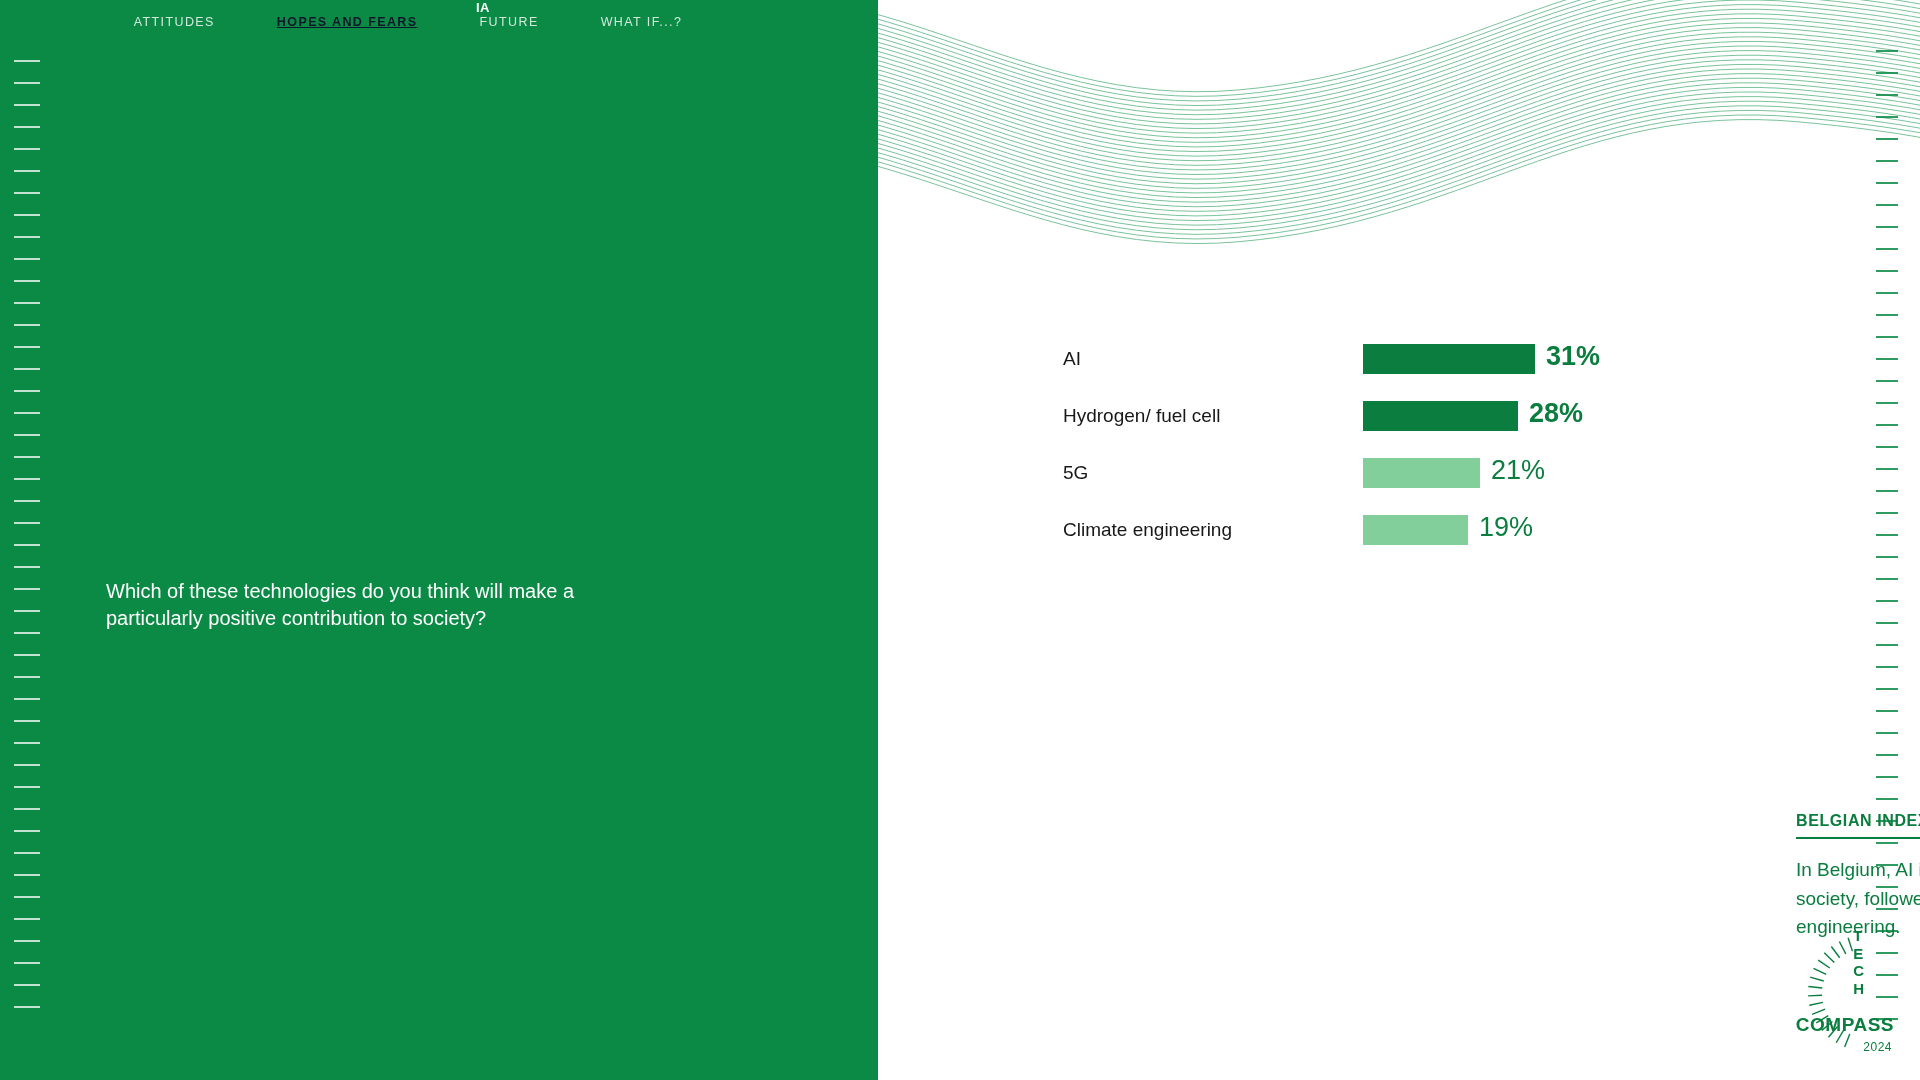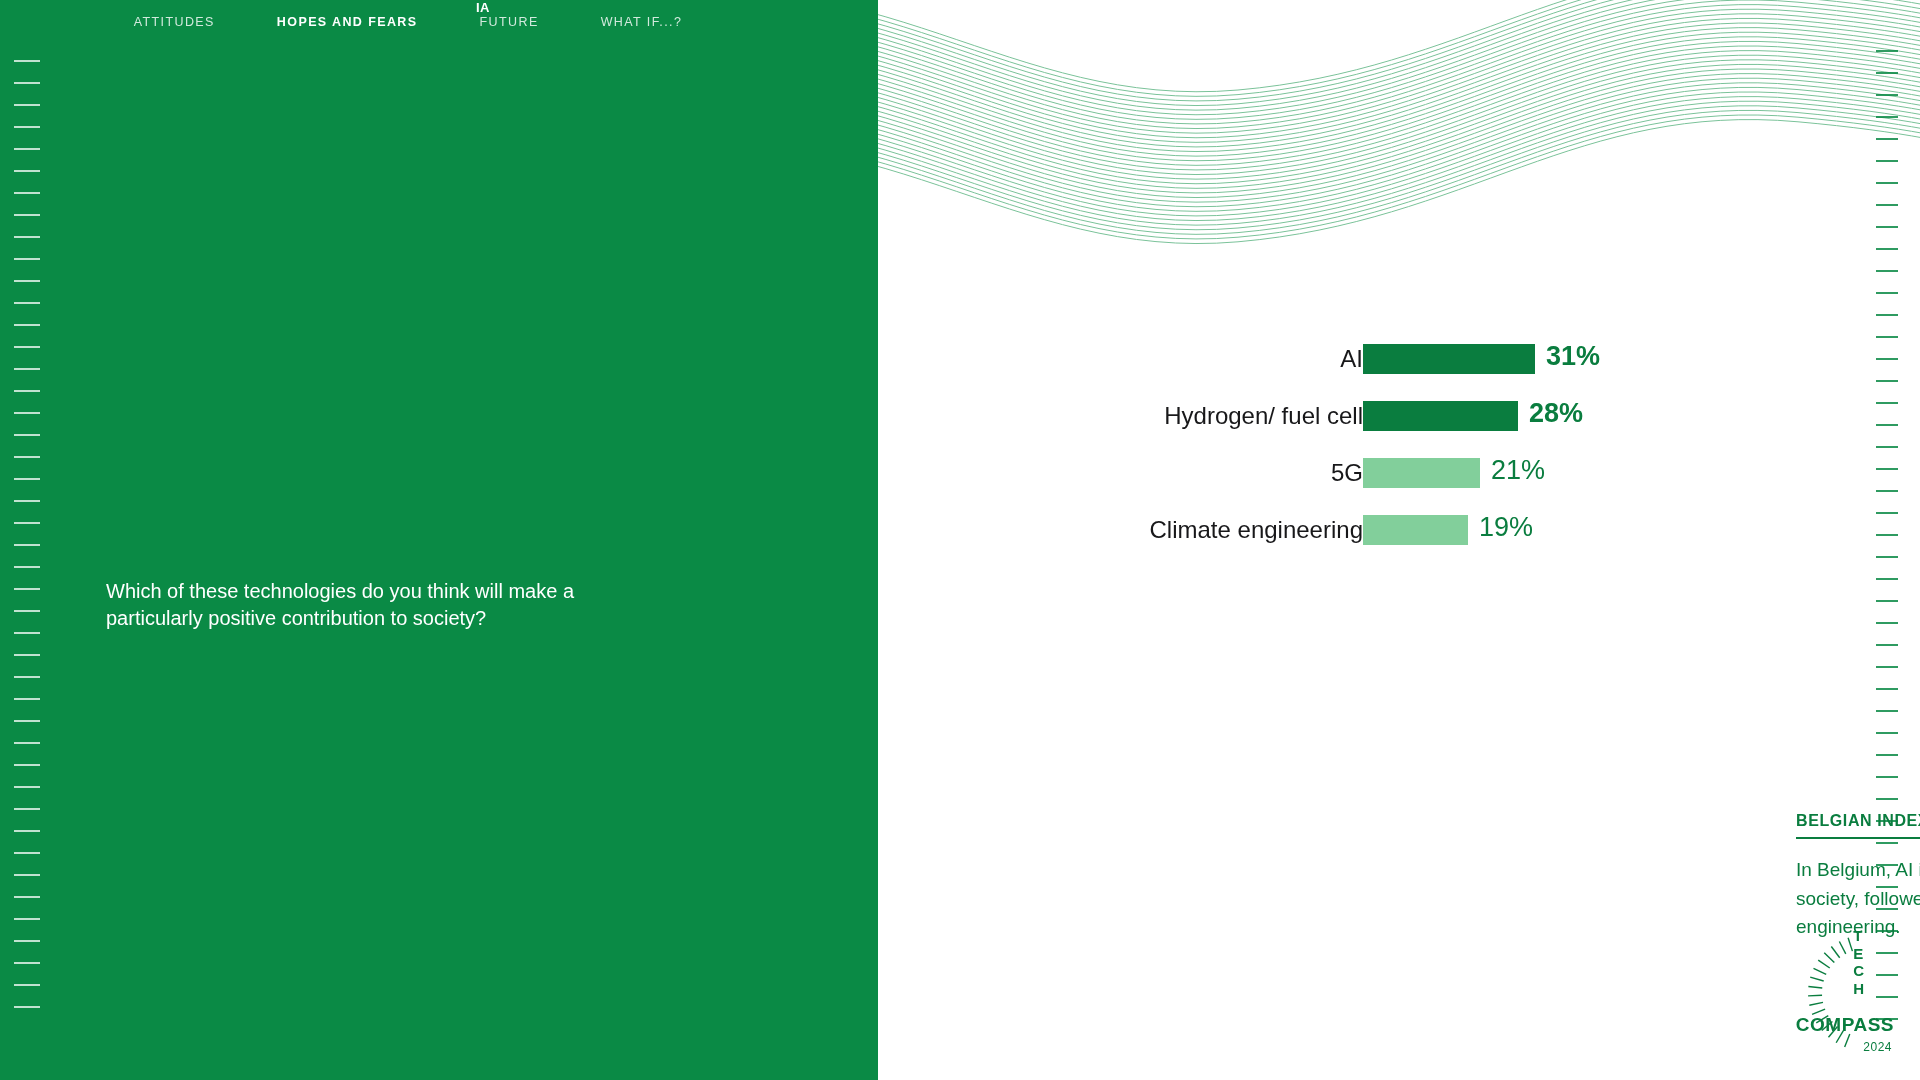--- a/index.html
+++ b/index.html
@@ -33,21 +33,21 @@
   }
   .nav-brand {
     color: #ffffff; font-size: 13px; font-weight: 700; letter-spacing: .5px;
     margin-left: 88px;
   }
   .nav-items { display: flex; align-items: center; }
   .nav-item {
     color: rgba(255,255,255,.82); font-size: 12.5px; letter-spacing: 1.4px;
     margin-right: 62px; white-space: nowrap; cursor: pointer;
   }
-  .nav-item.active { color: #ffffff; font-weight: 700; }
+  .nav-item.active { color: #0f172a; font-weight: 700; text-decoration: underline; }
 
   .headline {
     position: absolute; left: 100px; top: 245px; width: 700px;
     color: #ffffff; line-height: 0.98;
     font-size: 80px; letter-spacing: -1px;
   }
   .headline .bold { font-weight: 700; }
   .headline .light { font-weight: 300; }
 
   .subcopy {
@@ -69,21 +69,21 @@
     display: block; width: 22px; height: 2px; background: #0a8a45;
     margin-bottom: 20px; opacity: .85;
   }
 
   
   .chart {
     position: absolute; left: 185px; top: 330px; width: 800px;
   }
   .row { display: flex; align-items: center; height: 57px; }
   .row .label {
-    width: 300px; text-align: right; font-size: 24px; color: #18181a;
+    width: 300px; text-align: left; font-size: 19px; color: #18181a;
     font-weight: 400; white-space: nowrap;
   }
   .row .barwrap { display: flex; align-items: center; }
   .row .bar { height: 30px; background: #0a7d3f; }
   .row .val {
     margin-left: 11px; font-size: 27px; font-weight: 700; color: #0a7d3f;
     position: relative; top: -2px;
   }
   .row.light .bar { background: #82cf9b; }
   .row.light .val { font-weight: 400; color: #0a7d3f; }

